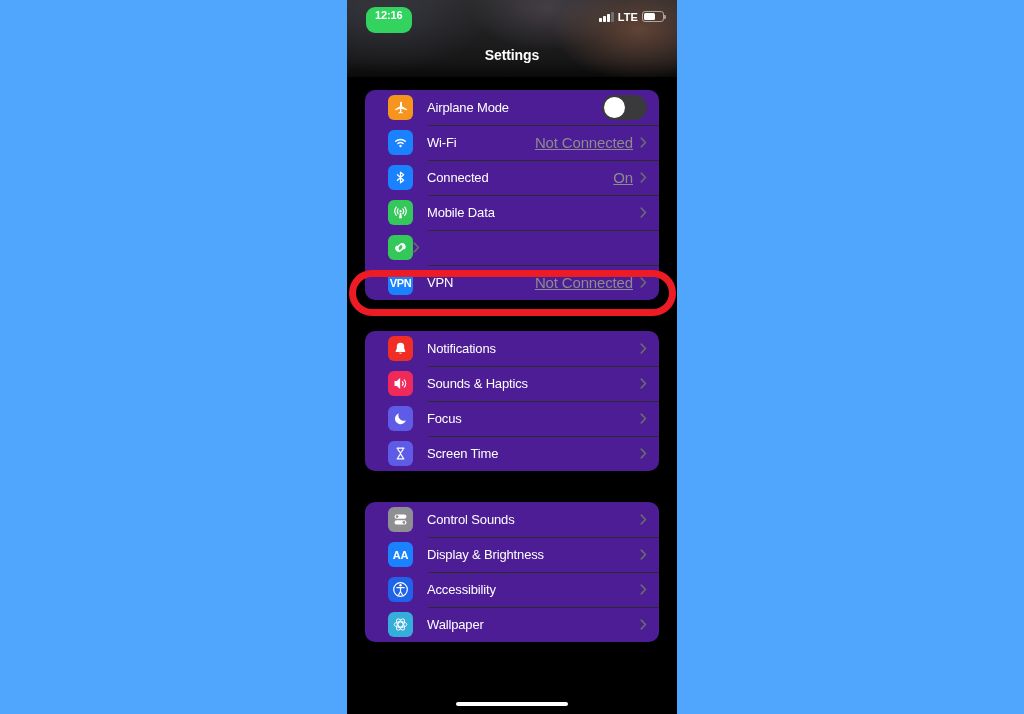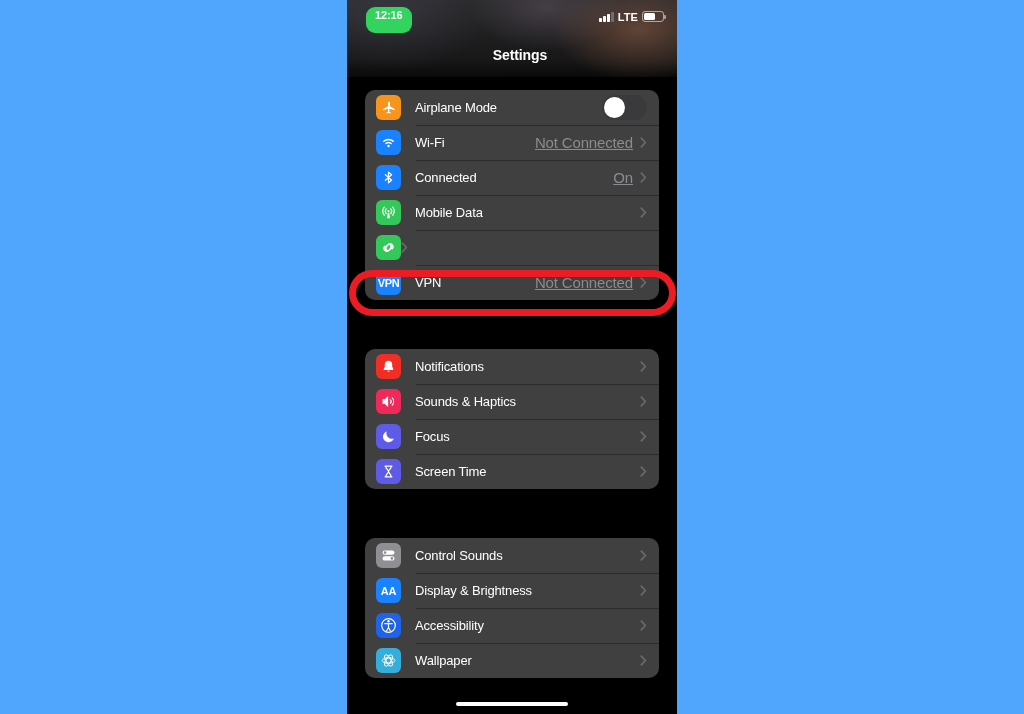--- a/index.html
+++ b/index.html
@@ -129,38 +129,38 @@
   #nav-title {
     position: absolute;
     left: 0;
     top: 47px;
     width: 330px;
     text-align: center;
     color: #ffffff;
     font-size: 14px;
     font-weight: bold;
     letter-spacing: -0.1px;
-    margin-left: 8px;
   }
 
   
   #content {
     position: absolute;
     left: 0;
     top: 77px;
     width: 330px;
     height: 637px;
     background: #000000;
   }
 
   .group {
-    margin: 0 18px 49px 18px;
-    background: #404040;
+    margin: 0 18px 31px 18px;
+    background: #4c1d95;
     border-radius: 10px;
     overflow: hidden;
+    padding-left: 12px;
   }
   .group.group-first { margin-top: 13px; }
 
   .row {
     position: relative;
     display: flex;
     align-items: center;
     height: 35px;
     padding-left: 11px;
     box-sizing: border-box;

